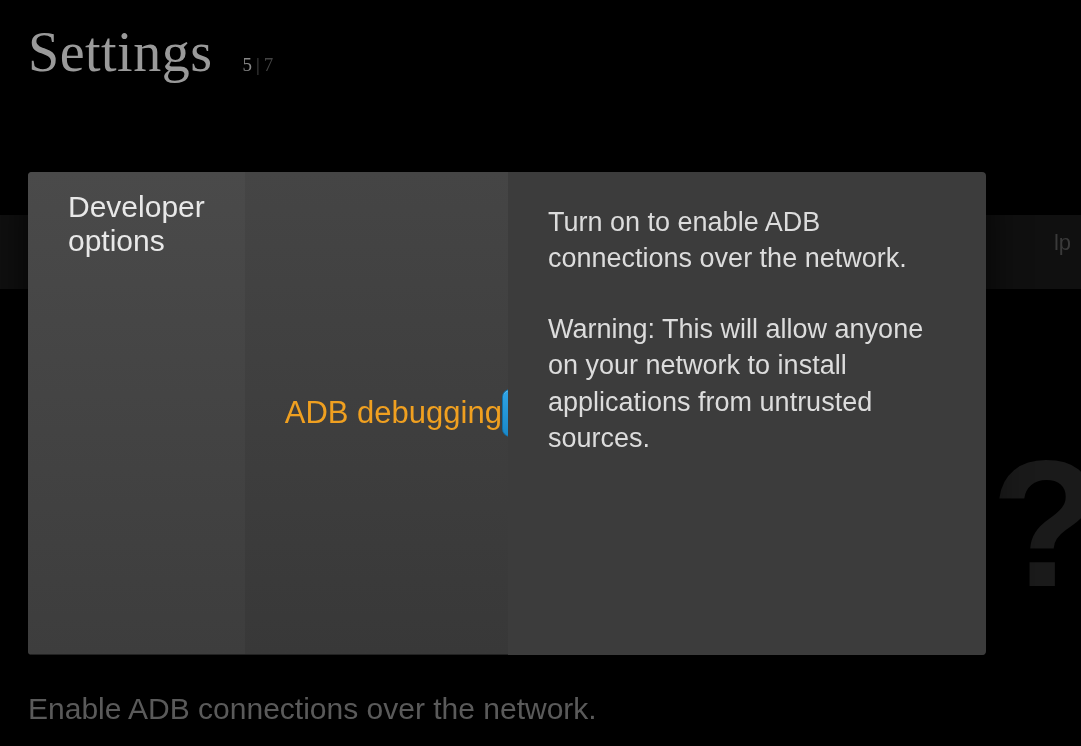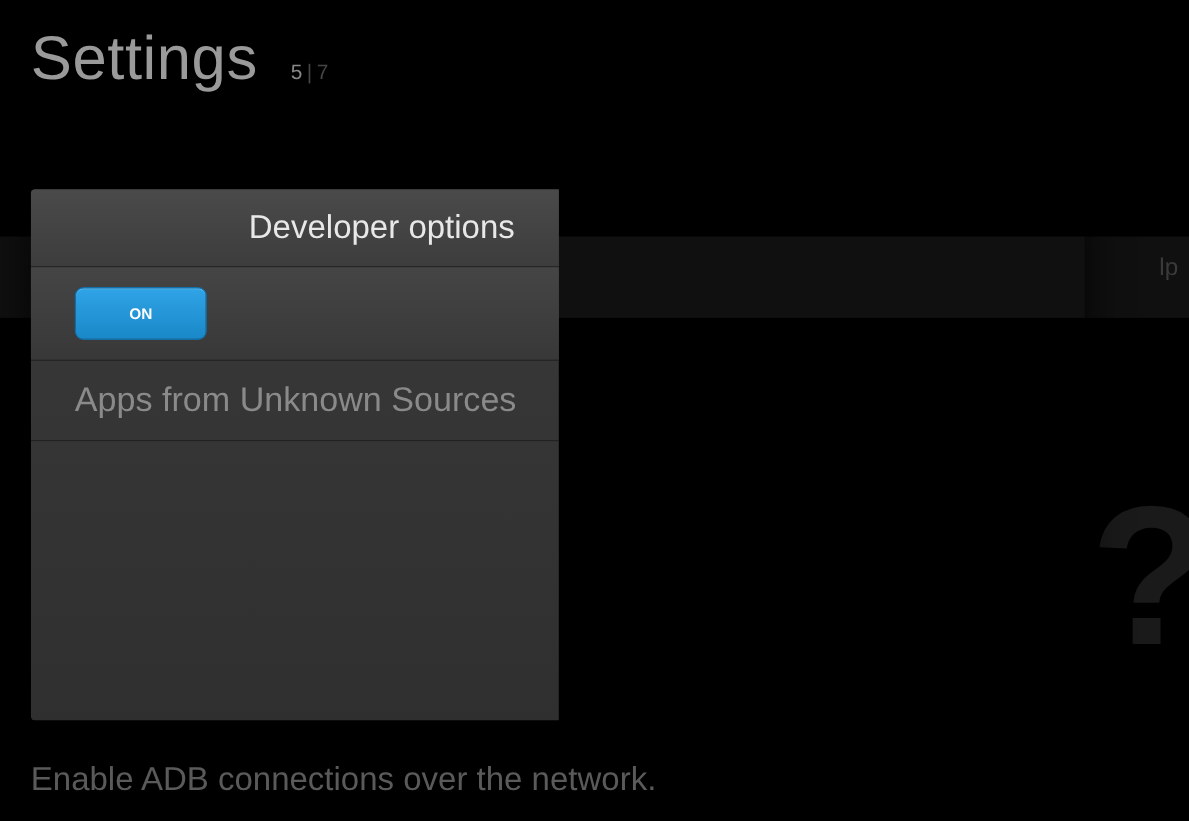--- a/index.html
+++ b/index.html
@@ -14,20 +14,21 @@
       font-family: "Helvetica Neue", Helvetica, Arial, sans-serif;
       color: #e0e0e0;
       overflow: hidden;
       position: relative;
     }
     .header {
       padding: 20px 28px 0 28px;
       display: flex;
       align-items: baseline;
       gap: 30px;
+      font-family: Liberation Serif, serif;
     }
     .title {
       font-size: 56px;
       font-weight: 300;
       color: #9a9a9a;
       letter-spacing: 0.5px;
     }
     .counter {
       font-size: 19px;
       font-weight: 300;
@@ -51,23 +52,22 @@
       height: 483px;
       display: flex;
       box-shadow: 0 10px 40px rgba(0,0,0,0.8);
       border-radius: 4px;
       overflow: hidden;
     }
     .left-col {
       width: 480px;
       background: linear-gradient(to bottom, #3a3a3a 0%, #2f2f2f 100%);
       display: flex;
-      flex-direction: column;
+      flex-direction: row;
       border-radius: 2px 0 0 2px;
-      text-align: right;
     }
     .section-header {
       padding: 18px 40px 18px 40px;
       font-size: 30px;
       font-weight: 500;
       color: #e8e8e8;
       background: linear-gradient(to bottom, #4a4a4a, #3d3d3d);
       border-bottom: 1px solid #222;
     }
     .list-item {
@@ -171,23 +171,28 @@
   <div class="counter">
     <span class="current">5</span><span class="sep">|</span><span class="total">7</span>
   </div>
 </div>
 
 <div class="panel">
   <div class="left-col">
     <div class="section-header">Developer options</div>
 
     <div class="list-item selected">
+      <div class="list-label">ADB debugging</div>
       <div class="toggle on">ON</div>
     </div>
 
     <div class="list-item">
       <div class="list-label">Apps from Unknown Sources</div>
     </div>
   </div>
 
+  <div class="right-col">
+    <p>Turn on to enable ADB connections over the network.</p>
+    <p>Warning: This will allow anyone on your network to install applications from untrusted sources.</p>
+  </div>
 </div>
 
 <div class="footer-text">Enable ADB connections over the network.</div>
 
 </body></html>

